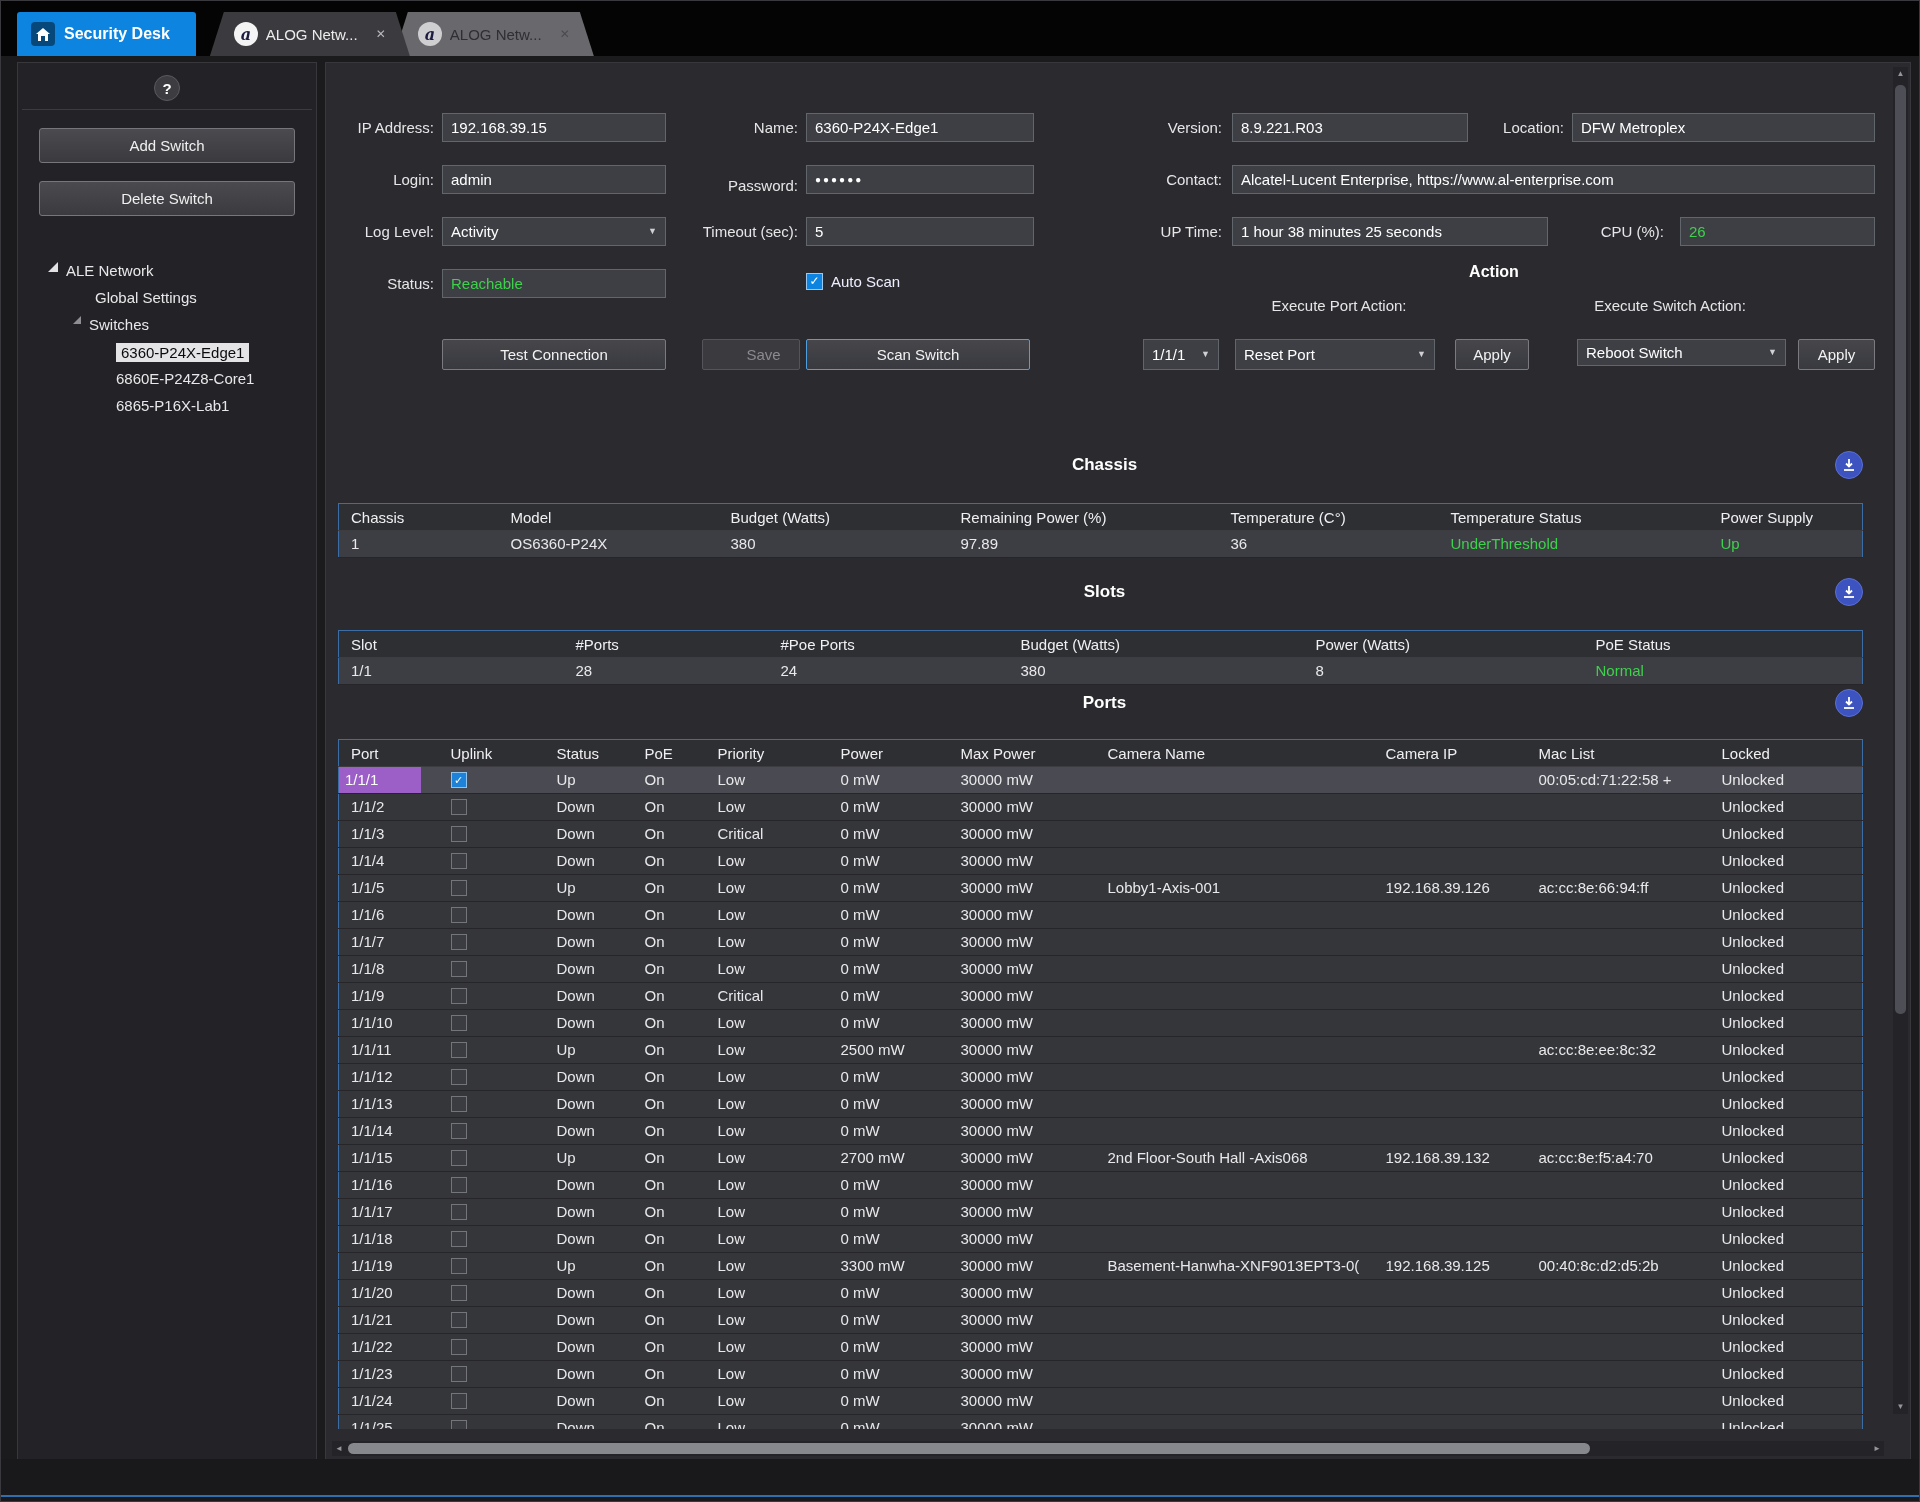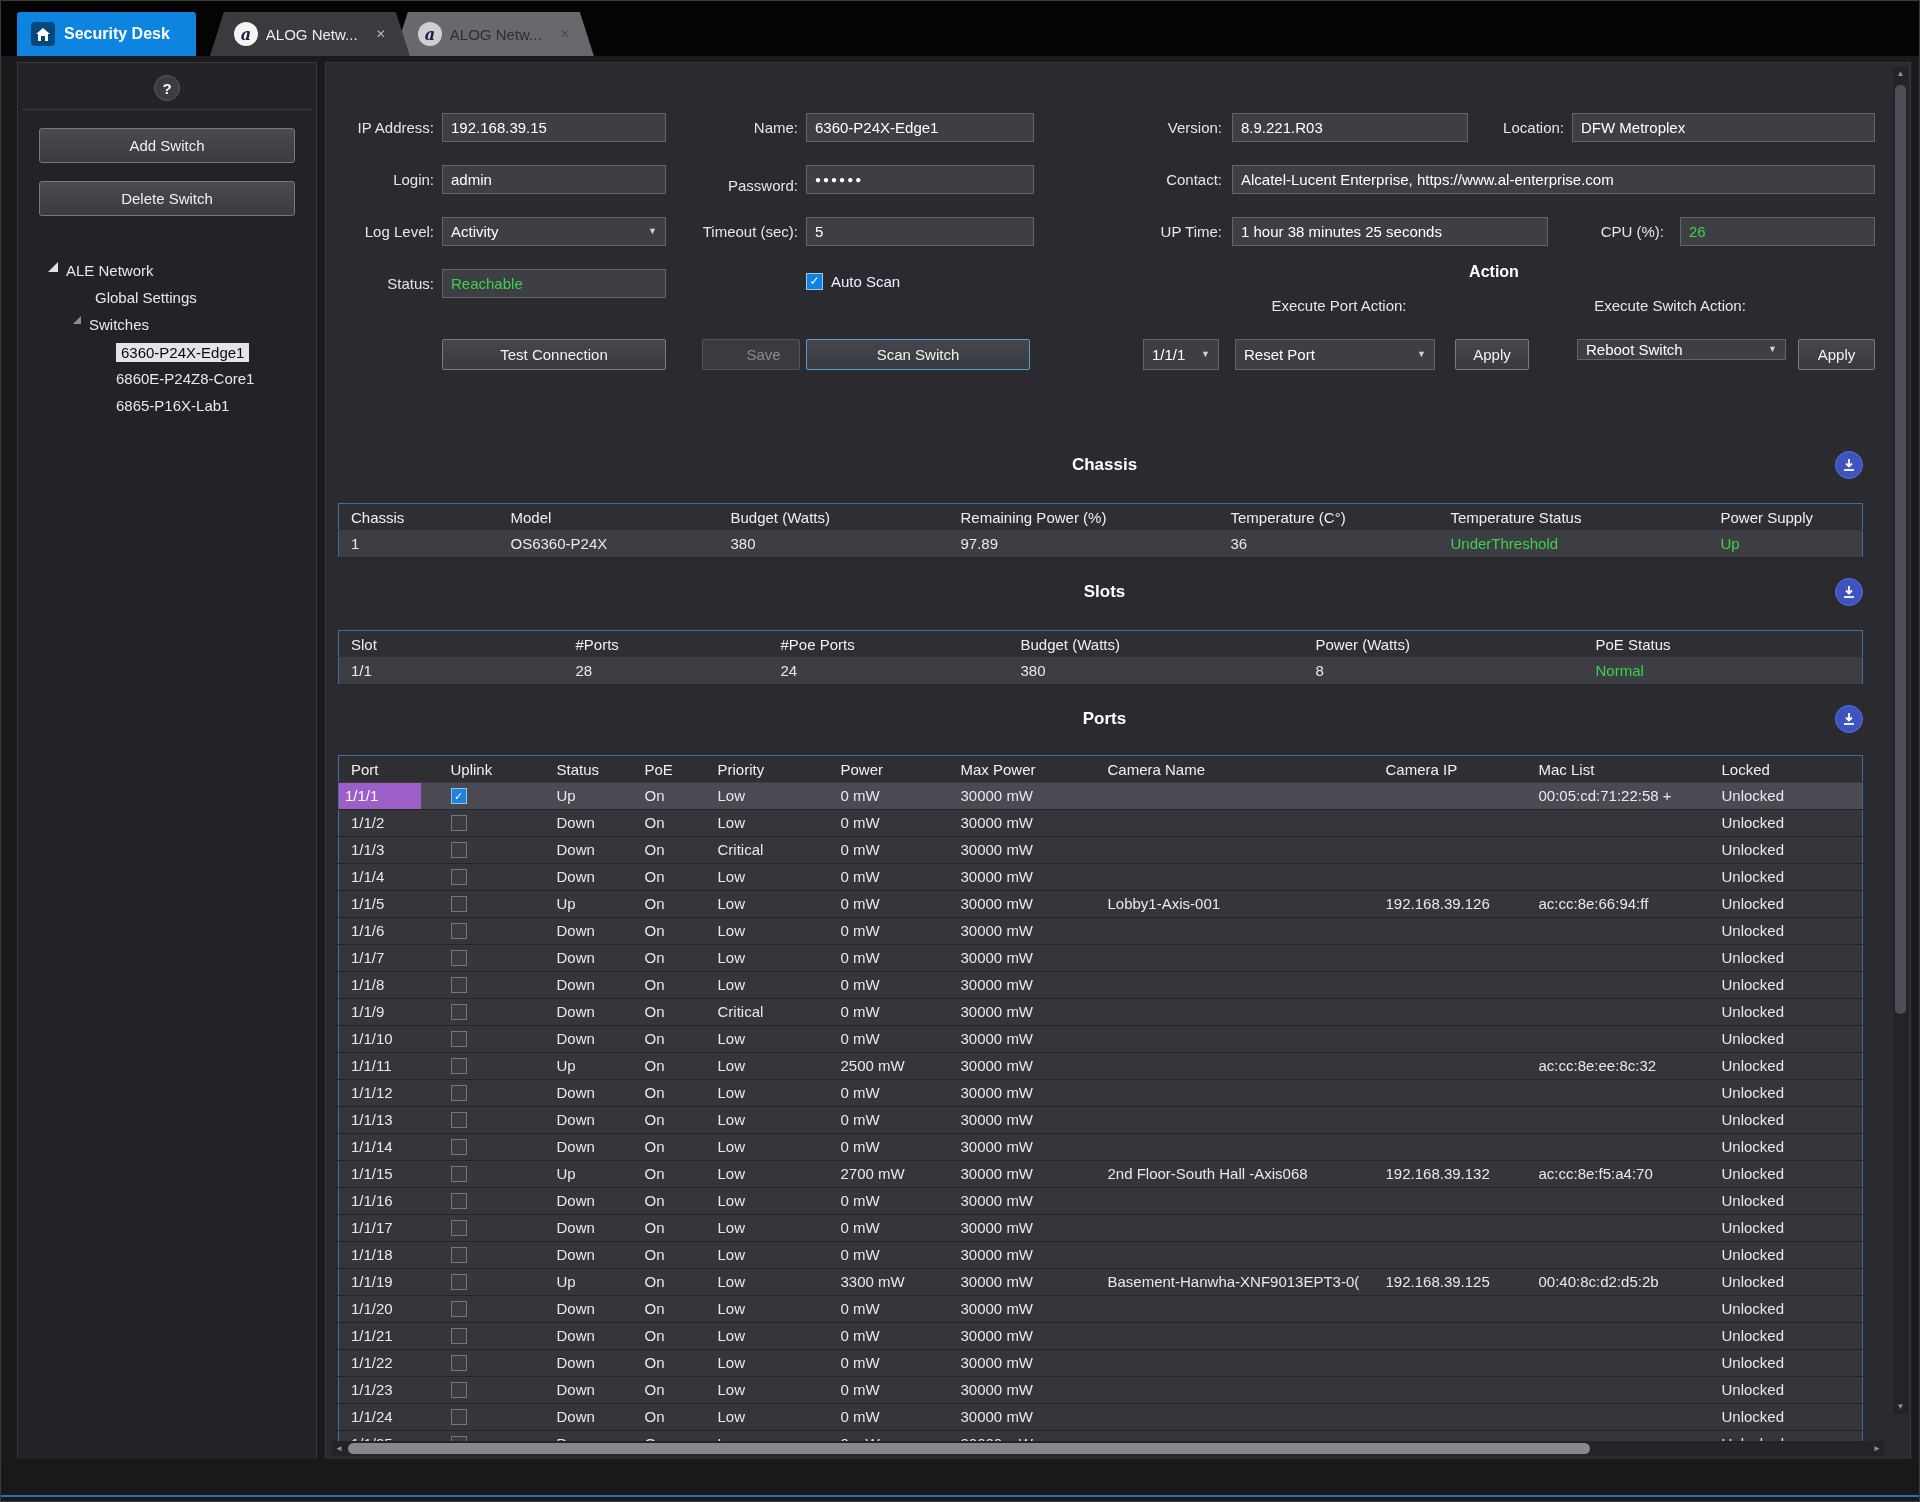--- a/index.html
+++ b/index.html
@@ -58,21 +58,21 @@
   .act-title { position:absolute; font-weight:bold; font-size:16px; color:#fff; text-align:center; }
   .act-lbl { position:absolute; font-size:15px; color:#e6e6e8; text-align:center; }
   .btn { position:absolute; height:31px; background:linear-gradient(#46464b,#393a3f); border:1px solid #7a7a80; border-radius:2px; color:#f2f2f2; font-size:15px; font-family:"Liberation Sans", sans-serif; }
   .btn.disabled { background:#3a3a3f; border-color:#54545a; color:#8a8a90;padding-left:25px; }
   .btn.focus { border-color:#4f9fe0; }
 
   
   .section-head { position:relative; height:40px; }
   .sh-chassis { margin-top:64px; margin-bottom:16px; }
   .sh-mid { margin-top:16px; margin-bottom:16px; }
-  .sh-ports { margin-top:16px; margin-bottom:14px; }
+  .sh-ports { margin-bottom:14px; }
   .stitle { position:absolute; left:0; right:0; top:8px; text-align:center; font-weight:bold; font-size:17px; color:#fff; }
   .dlbtn { position:absolute; right:12px; top:4px; width:28px; height:28px; border-radius:50%; background:#3c53c0; border:1px solid #5a6fd8; display:flex; align-items:center; justify-content:center; }
 
   
   .grid { width:1524px; margin-left:4px; border-collapse:collapse; table-layout:fixed; border:1px solid #3d6da5; background:#35363a; }
   .grid th { height:27px; text-align:left; padding-left:12px; font-weight:normal; font-size:15px; color:#f0f0f2; background:#2e2f33; border-bottom:1px solid #3c3c41; white-space:nowrap; overflow:hidden; }
   .grid td { height:26px; line-height:26px; padding-left:12px; font-size:15px; color:#e9e9eb; border-bottom:1px solid #26262a; white-space:nowrap; overflow:hidden; }
   .onerow td { background:#3d3e43; }
   td.green { color:var(--green); }
   .ports-wrap { height:690px; overflow:hidden; }
@@ -199,21 +199,21 @@
           <button class="btn focus" style="left:472px;top:268px;width:224px">Scan Switch</button>
           <div class="ff dd" style="left:809px;top:268px;width:76px;height:31px">
             <span>1/1/1</span>
               <span class="dar">▼</span>
           </div>
           <div class="ff dd" style="left:901px;top:268px;width:200px;height:31px">
             <span>Reset Port</span>
               <span class="dar">▼</span>
           </div>
           <button class="btn" style="left:1121px;top:268px;width:74px">Apply</button>
-          <div class="ff dd" style="left:1243px;top:268px;width:209px;height:21px">
+          <div class="ff dd" style="left:1243px;top:268px;width:209px;height:27px">
             <span>Reboot Switch</span>
               <span class="dar">▼</span>
           </div>
           <button class="btn" style="left:1464px;top:268px;width:77px">Apply</button>
         </div>
 
         <div class="section-head sh-chassis">
           <div class="stitle">Chassis</div>
           <div class="dlbtn">
             <svg width="16" height="16" viewBox="0 0 16 16">

